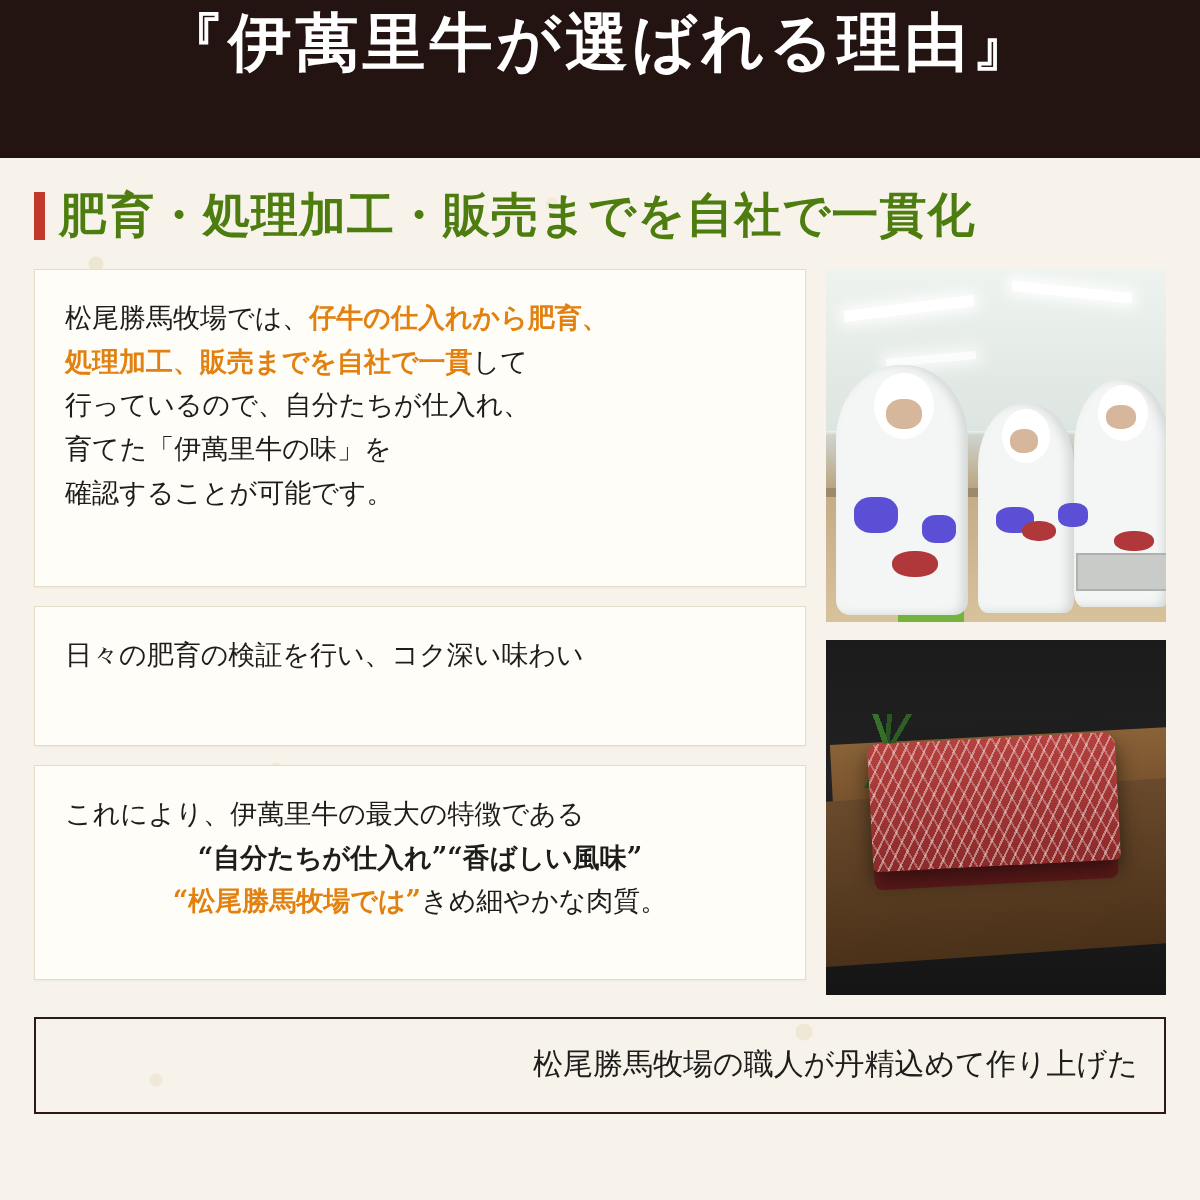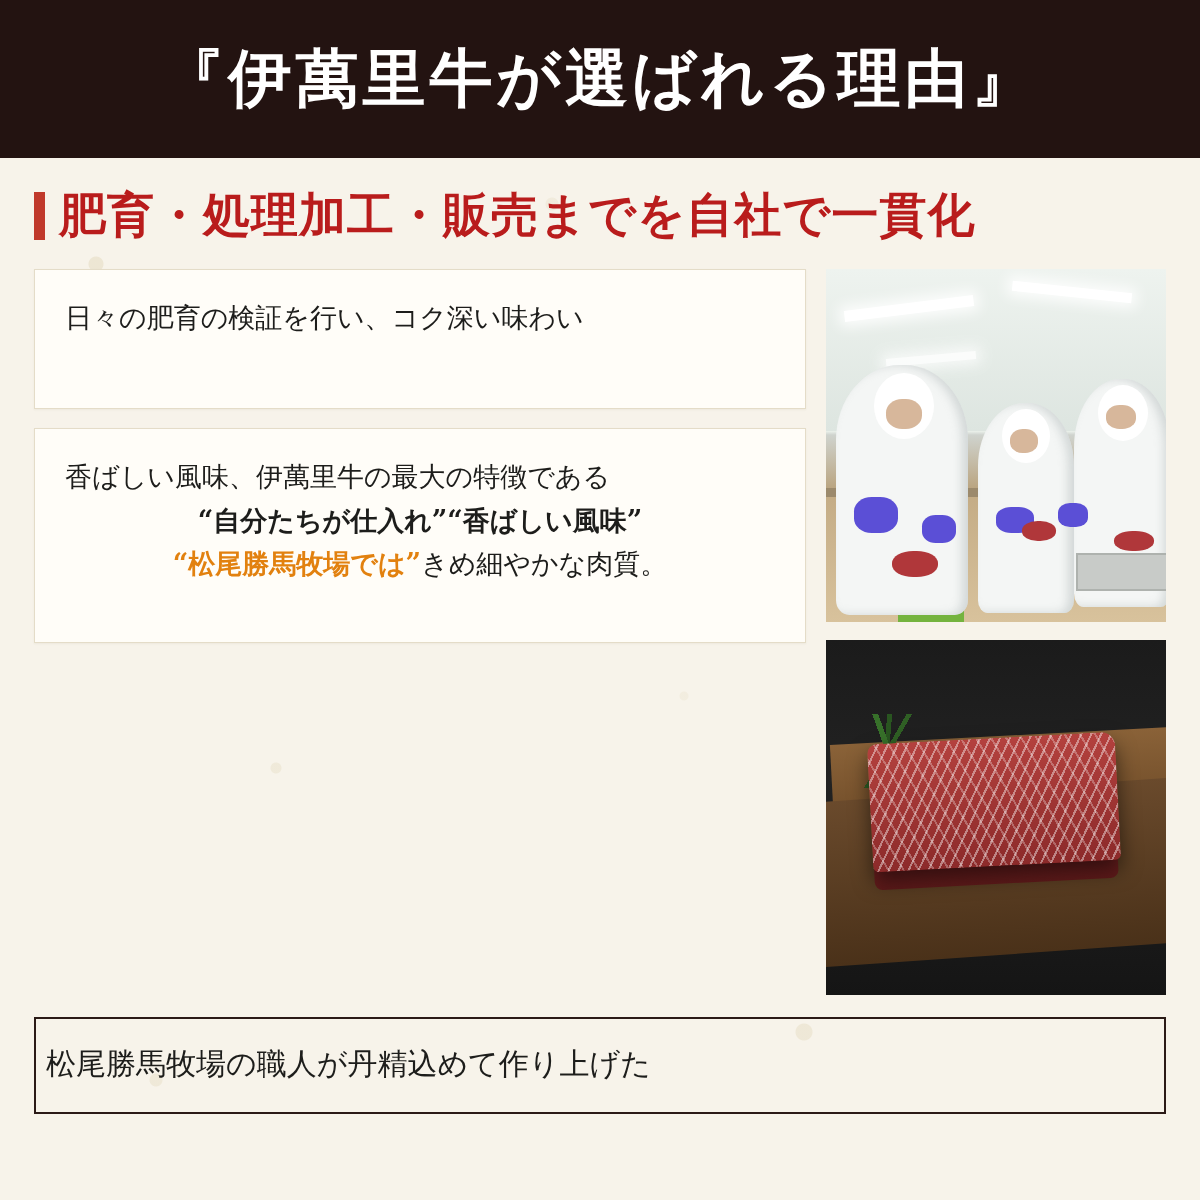--- a/index.html
+++ b/index.html
@@ -36,21 +36,21 @@
       radial-gradient(circle at 95% 72%, rgba(214,200,160,0.18) 0 5px, transparent 6px);
     pointer-events: none;
   }
 
   
   .header-band {
     position: relative;
     height: 158px;
     background: #231311;
     display: flex;
-    align-items: center;
+    align-items: flex-start;
     justify-content: center;
     z-index: 2;
   }
   .header-title {
     color: #ffffff;
     font-size: 63px;
     font-weight: bold;
     letter-spacing: 4px;
     font-family: "DejaVu Serif", "Liberation Serif", serif;
     white-space: nowrap;
@@ -65,21 +65,21 @@
     padding: 26px 0 10px 34px;
   }
   .heading-bar {
     width: 11px;
     height: 48px;
     background: #c0392b;
     margin-right: 14px;
     flex: 0 0 auto;
   }
   .heading-text {
-    color: #b91c1c;
+    color: #4d7c0f;
     font-size: 47px;
     font-weight: bold;
     letter-spacing: 1px;
     font-family: Liberation Sans, sans-serif;
     white-space: nowrap;
   }
 
   
   .content {
     position: relative;
@@ -237,21 +237,21 @@
       linear-gradient(95deg, transparent 46%, #295520 46% 51%, transparent 51%);
   }
 
   
   .footer {
     position: relative;
     z-index: 2;
     margin: 22px 34px 0 34px;
     border: 2px solid #2b1a17;
     padding: 22px 26px 24px 10px;
-    text-align: left;
+    text-align: right;
   }
   .footer p {
     font-size: 30px;
     line-height: 1.55;
     color: #1d1d1b;
     font-family: "DejaVu Serif", "Liberation Serif", serif;
   }
 </style>
 </head>
 <body>
@@ -264,27 +264,38 @@
 
   <div class="section-heading">
     <span class="heading-bar"></span>
     <span class="heading-text">肥育・処理加工・販売までを自社で一貫化</span>
   </div>
 
   <div class="content">
 
     <div class="left-col">
 
+      <div class="card card-1">
+        <p>
+          <span>松尾勝馬牧場では、</span><span class="hl-orange">仔牛の仕入れから肥育、</span>
+        </p>
+        <p>
+          <span class="hl-orange">処理加工、販売までを自社で一貫</span><span>して</span>
+        </p>
+        <p>行っているので、自分たちが仕入れ、</p>
+        <p>育てた「伊萬里牛の味」を</p>
+        <p>確認することが可能です。</p>
+      </div>
 
       <div class="card card-2">
         <p>日々の肥育の検証を行い、コク深い味わい</p>
       </div>
 
       <div class="card card-3">
-        <p>香ばしい風味、伊萬里牛の最大の特徴である</p>
+        <p>これにより、伊萬里牛の最大の特徴である</p>
         <p class="hl-quote" style="text-align:center">“自分たちが仕入れ”“香ばしい風味”</p>
         <p style="text-align:center">
           <span class="hl-quote">“松尾勝馬牧場では”</span><span>きめ細やかな肉質。</span>
         </p>
       </div>
 
     </div>
 
     <div class="right-col">
 

